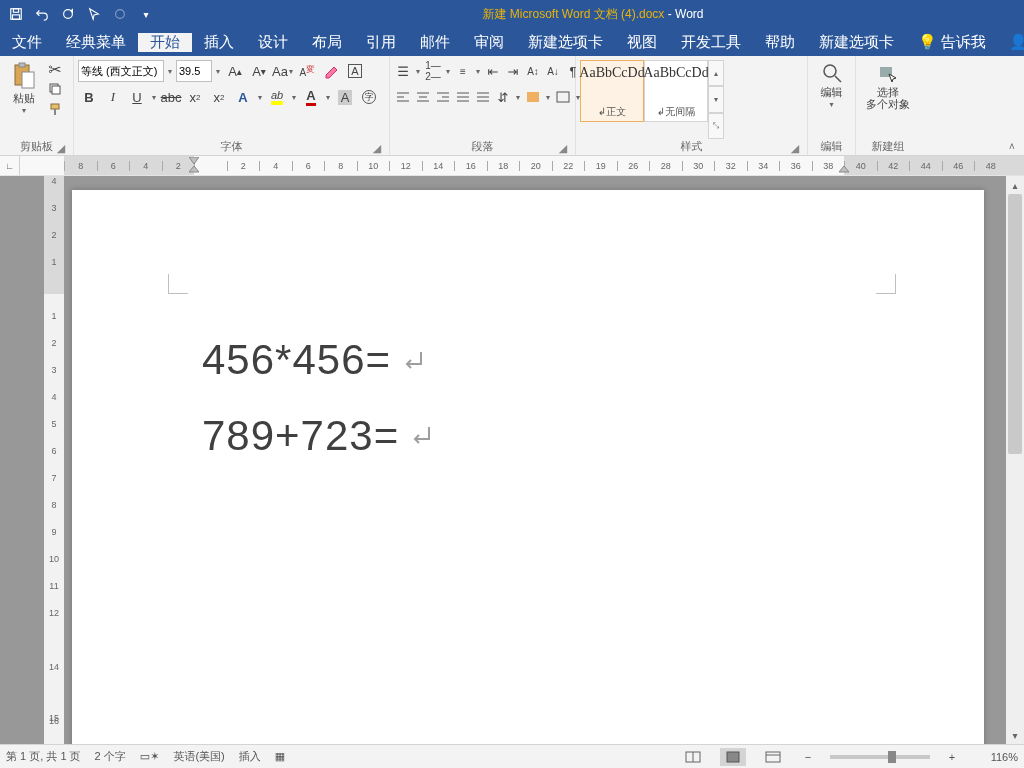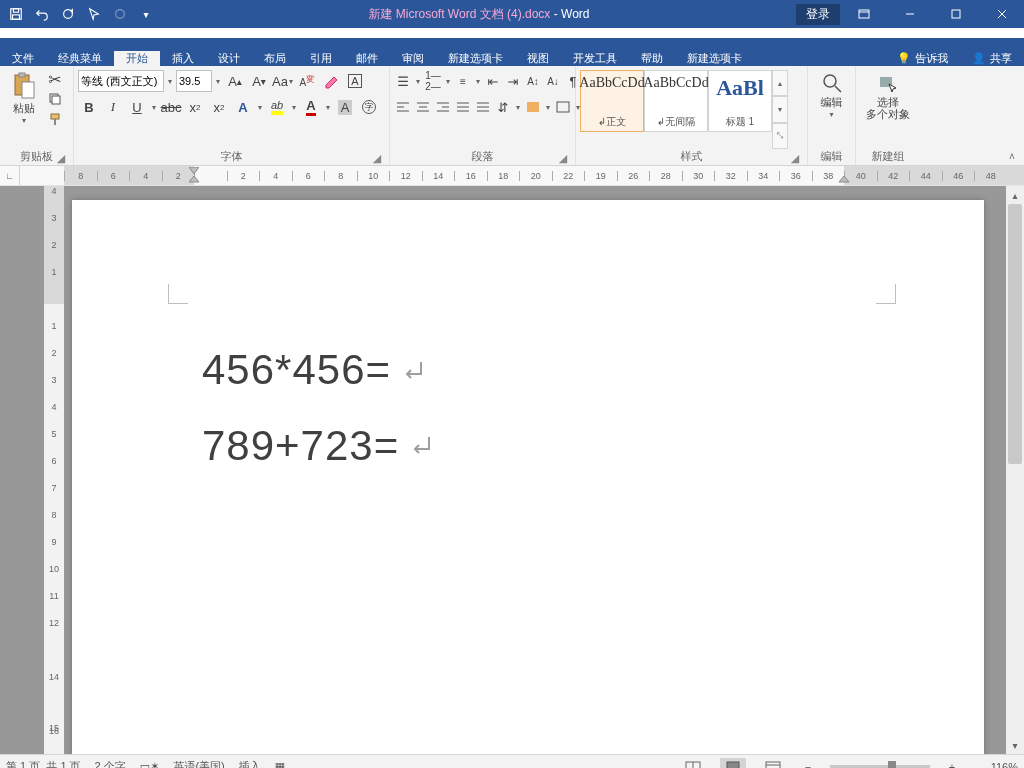--- a/index.html
+++ b/index.html
@@ -4,28 +4,28 @@
 <style>
 * { margin: 0; padding: 0; box-sizing: border-box; font-family: "Microsoft YaHei", "Segoe UI", sans-serif; }
 html, body { width: 1024px; height: 768px; overflow: hidden; background: #fff; }
 
 
 .titlebar { height: 28px; background: #2b579a; display: flex; align-items: center; color: #fff; font-size: 12px; }
 .qat { display: flex; align-items: center; gap: 2px; padding: 0 4px; }
 .qat-btn { width: 24px; height: 24px; display: flex; align-items: center; justify-content: center; cursor: pointer; color: #fff; }
 .qat-btn svg { width: 14px; height: 14px; }
 .title-center { flex: 1; text-align: center; font-size: 12px; }
-.title-center .docname { color: #f9a8d4; }
+.title-center .docname { color: #eab308; }
 .title-right { display: flex; align-items: center; gap: 2px; }
 .login-btn { background: #1e3e6e; padding: 2px 10px; font-size: 12px; cursor: pointer; }
 .win-btn { width: 44px; height: 28px; display: flex; align-items: center; justify-content: center; cursor: pointer; }
 .win-btn svg { width: 12px; height: 12px; }
 
 
-.tabs { height: 28px; background: #2b579a; display: flex; align-items: flex-end; font-size: 11px; margin-top: 10px; }
+.tabs { height: 28px; background: #2b579a; display: flex; align-items: center; font-size: 15px; }
 .tab { padding: 0 12px; display: flex; align-items: center; color: #fff; cursor: pointer; white-space: nowrap; }
 .tab.active { background: #f3f3f3; color: #2b579a; }
 .spacer { flex: 1; }
 .tab .mini-ic { margin-right: 4px; }
 
 
 .ribbon { height: 100px; background: #f3f3f3; border-bottom: 1px solid #d4d4d4; display: flex; position: relative; }
 .group { border-right: 1px solid #e1e1e1; display: flex; flex-direction: column; position: relative; padding: 2px 4px 0 4px; }
 .group-body { flex: 1; display: flex; align-items: flex-start; }
 .group-label { height: 16px; text-align: center; font-size: 11px; color: #666; position: relative; }
@@ -126,45 +126,20 @@
           <circle cx="8" cy="8" r="5"></circle>
         </svg>
       </div>
     <div class="qat-btn" style="font-size:10px">▾</div>
   </div>
   <div class="title-center">
     <span class="docname">新建 Microsoft Word 文档 (4).docx</span>
     <span> - </span>
     <span>Word</span>
   </div>
-  <div class="title-right">
-    <div class="login-btn">登录</div>
-    <div class="win-btn">
-        <svg viewBox="0 0 12 12" fill="none" stroke="#fff" stroke-width="1">
-          <rect x="1" y="2" width="10" height="8"></rect>
-          <line x1="1" y1="4" x2="11" y2="4"></line>
-        </svg>
-      </div>
-    <div class="win-btn">
-        <svg viewBox="0 0 12 12" stroke="#fff" stroke-width="1">
-          <line x1="2" y1="6" x2="10" y2="6"></line>
-        </svg>
-      </div>
-    <div class="win-btn">
-        <svg viewBox="0 0 12 12" fill="none" stroke="#fff" stroke-width="1">
-          <rect x="2" y="2" width="8" height="8"></rect>
-        </svg>
-      </div>
-    <div class="win-btn">
-        <svg viewBox="0 0 12 12" stroke="#fff" stroke-width="1">
-          <line x1="2" y1="2" x2="10" y2="10"></line>
-          <line x1="10" y1="2" x2="2" y2="10"></line>
-        </svg>
-      </div>
-  </div>
 </div>
 
 <div class="tabs">
   <div class="tab">文件</div>
   <div class="tab">经典菜单</div>
   <div class="tab active">开始</div>
   <div class="tab">插入</div>
   <div class="tab">设计</div>
   <div class="tab">布局</div>
   <div class="tab">引用</div>
@@ -353,24 +328,20 @@
 
   <div class="group" style="width:232px">
     <div class="group-body styles-body">
       <div class="style-tile sel">
           <div class="style-prev">AaBbCcDd</div>
           <div class="style-name"><span>↲</span><span>正文</span></div>
         </div>
       <div class="style-tile">
           <div class="style-prev">AaBbCcDd</div>
           <div class="style-name"><span>↲</span><span>无间隔</span></div>
-        </div>
-      <div class="style-tile">
-          <div class="style-prev big">AaBl</div>
-          <div class="style-name">标题 1</div>
         </div>
       <div class="style-scroll">
         <div>▴</div>
         <div>▾</div>
         <div>⤡</div>
       </div>
     </div>
     <div class="group-label"><span>样式</span><span class="dlg-launch">◢</span></div>
   </div>
 

